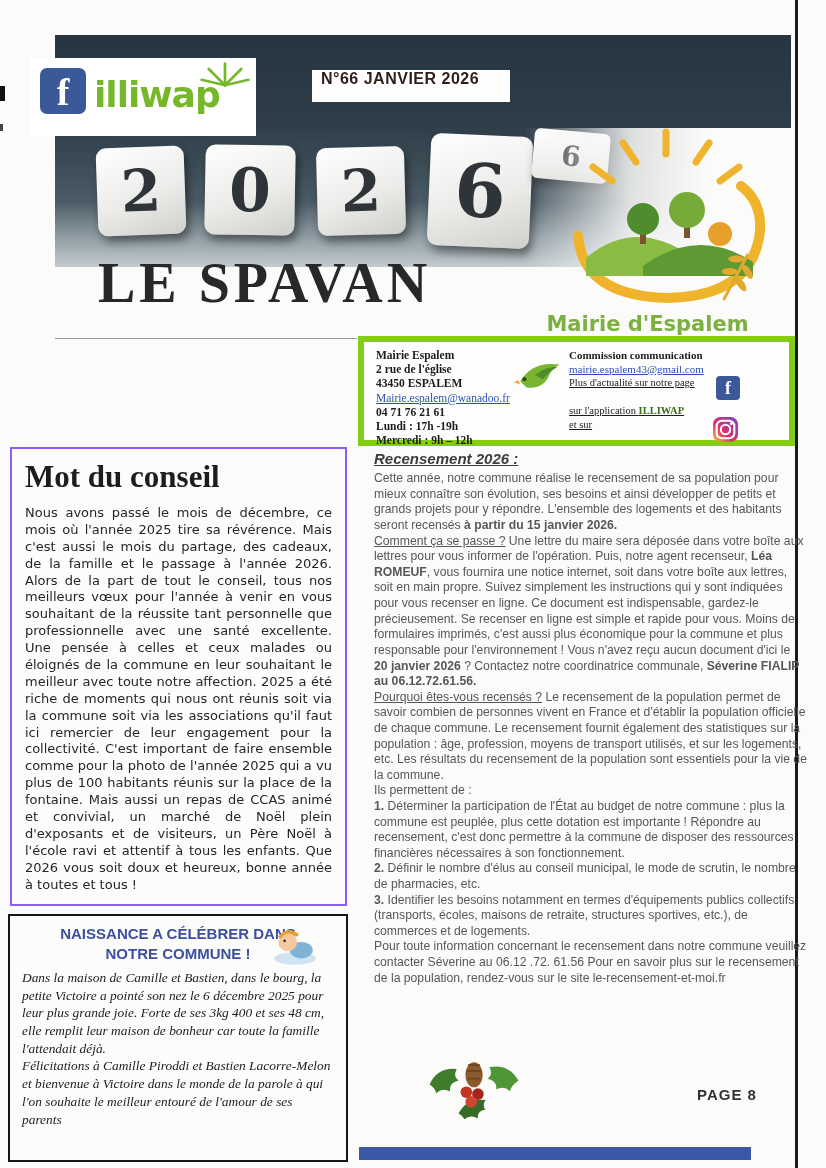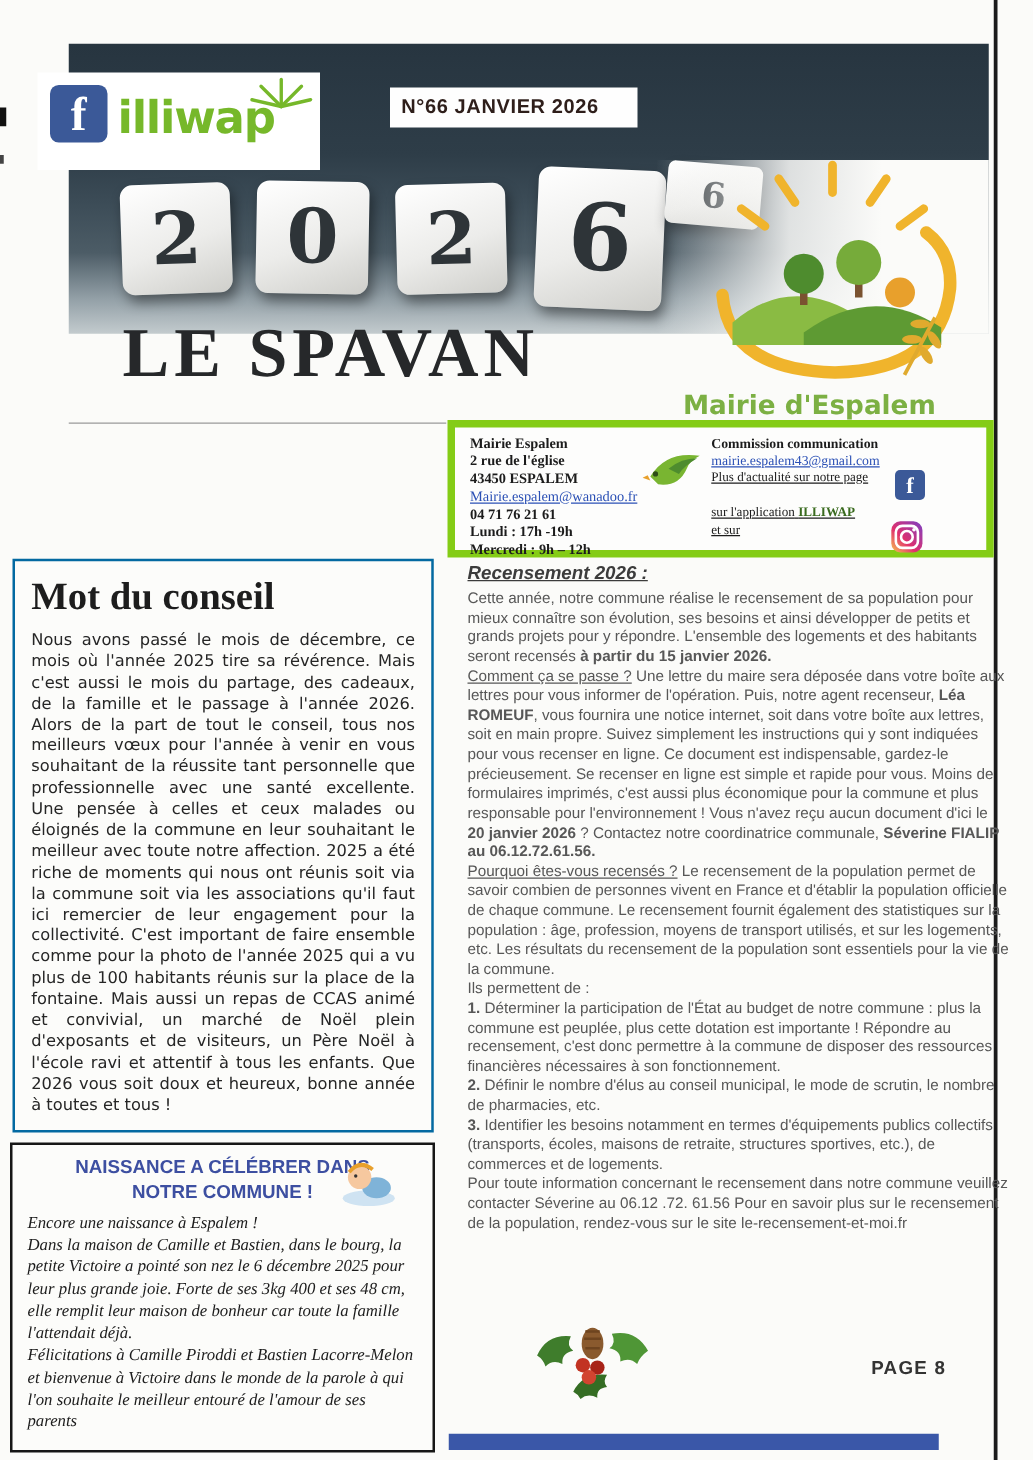--- a/index.html
+++ b/index.html
@@ -32,21 +32,21 @@
   .logo-panel { position:absolute; left:30px; top:58px; width:226px; height:78px; background:#ffffff; }
   .fb-big { position:absolute; left:10px; top:10px; width:46px; height:46px; border-radius:7px;
     background:var(--facebook-blue,#3b5998); color:#fff; font-family:"Liberation Serif", serif;
     font-weight:700; font-size:38px; text-align:center; line-height:48px; }
   .illiwap { position:absolute; left:64px; top:16px; }
   .illiwap-text { font-family:"DejaVu Sans", sans-serif; font-weight:800; font-size:36px;
     letter-spacing:-1px; color:var(--accent-green,#76b82a); }
   .illiwap-burst { position:absolute; left:104px; top:-14px; }
 
   .issue-chip { position:absolute; left:312px; top:70px; width:198px; height:32px; background:#fefefe;
-    display:flex; align-items:center; padding-left:9px; font-weight:700; font-size:16px;
+    display:flex; align-items:flex-start; padding-left:9px; font-weight:700; font-size:16px;
     letter-spacing:0.5px; color:#2e1e1a; }
 
   .sun-logo { position:absolute; left:548px; top:126px; width:240px; height:190px; }
   .brand-name { position:absolute; left:540px; top:312px; width:215px; text-align:center;
     font-family:"DejaVu Sans", sans-serif; font-weight:700; font-size:21px; color:var(--brand-green,#7cb043); }
 
   .paper-title { position:absolute; left:50px; top:255px; font-family:"Liberation Serif", serif;
     font-weight:700; font-size:56px; letter-spacing:4px; color:#26282a; line-height:1;margin-left:48px; }
   .rule-left { position:absolute; left:55px; top:338px; width:302px; height:1px; background:#9a9a9a; }
   .paper-subtitle { position:absolute; left:46px; top:370px; font-family:"Liberation Serif", serif;
@@ -66,21 +66,21 @@
   .app-line { margin-top:14px; }
   .appname { font-weight:700; color:#3a6b1f; }
   .bird { position:absolute; left:150px; top:12px; }
   .fb-small { position:absolute; left:352px; top:34px; width:24px; height:24px; border-radius:4px;
     background:var(--facebook-blue,#3b5998); color:#fff; font-family:"Liberation Serif", serif;
     font-weight:700; font-size:18px; text-align:center; line-height:25px; }
   .ig-icon { position:absolute; left:348px; top:74px; }
 
   
   .mot-box { position:absolute; left:10px; top:447px; width:337px; height:459px;
-    border:2px solid #0369a1; background:#fcfcfa; padding:8px 13px 0; overflow:hidden; }
+    border:2px solid #8b5cf6; background:#fcfcfa; padding:8px 13px 0; overflow:hidden; }
   .mot-box h3 { font-family:"Liberation Serif", serif; font-weight:700; font-size:31px;
     color:#1d1d1d; margin:2px 0 10px; }
   .mot-box p { font-family:"DejaVu Sans", sans-serif; font-size:13px; line-height:1.3;
     text-align:justify; color:#262626; }
 
   
   .naissance-box { position:absolute; left:8px; top:914px; width:340px; height:248px;
     border:2px solid #161616; background:#fcfcfa; padding:8px 12px; overflow:hidden; }
   .naissance-box h4 { width:252px; margin:0 auto 6px; text-align:center; font-weight:700;
     font-size:15px; line-height:1.3; color:var(--naissance-blue,#3d4fa1); }
@@ -232,21 +232,20 @@
 
   <section class="naissance-box">
     <svg class="baby" viewBox="0 0 48 40" width="50" height="42">
       <ellipse cx="24" cy="33" rx="20" ry="6" fill="#cfe3f2"></ellipse>
       <ellipse cx="30" cy="25" rx="11" ry="8" fill="#7fb3d8"></ellipse>
       <circle cx="17" cy="17" r="9" fill="#f6c89f"></circle>
       <path d="M9,13 Q17,3 27,11" fill="none" stroke="#e8a02c" stroke-width="3"></path>
       <circle cx="14" cy="16" r="1.3" fill="#333"></circle>
     </svg>
     <h4>NAISSANCE A CÉLÉBRER DANS NOTRE COMMUNE !</h4>
-    <p class="n-intro">Encore une naissance à Espalem !</p>
     <p>Dans la maison de Camille et Bastien, dans le bourg, la petite Victoire a pointé son nez le 6 décembre 2025 pour leur plus grande joie. Forte de ses 3kg 400 et ses 48 cm, elle remplit leur maison de bonheur car toute la famille l'attendait déjà.</p>
     <p>Félicitations à Camille Piroddi et Bastien Lacorre-Melon et bienvenue à Victoire dans le monde de la parole à qui l'on souhaite le meilleur entouré de l'amour de ses parents</p>
   </section>
 
   <section class="recensement">
     <h3 class="rec-title">Recensement 2026 :</h3>
     <p><span>Cette année, notre commune réalise le recensement de sa population pour mieux connaître son évolution, ses besoins et ainsi développer de petits et grands projets pour y répondre. L'ensemble des logements et des habitants seront recensés </span><span style="font-weight: 700;">à partir du 15 janvier 2026.</span></p>
     <p><span style="text-decoration: underline;">Comment ça se passe ?</span><span> Une lettre du maire sera déposée dans votre boîte aux lettres pour vous informer de l'opération. Puis, notre agent recenseur, </span><span style="font-weight: 700;">Léa ROMEUF</span><span>, vous fournira une notice internet, soit dans votre boîte aux lettres, soit en main propre. Suivez simplement les instructions qui y sont indiquées pour vous recenser en ligne. Ce document est indispensable, gardez-le précieusement. Se recenser en ligne est simple et rapide pour vous. Moins de formulaires imprimés, c'est aussi plus économique pour la commune et plus responsable pour l'environnement ! Vous n'avez reçu aucun document d'ici le </span><span style="font-weight: 700;">20 janvier 2026</span><span> ? Contactez notre coordinatrice communale, </span><span style="font-weight: 700;">Séverine FIALIP au 06.12.72.61.56.</span></p>
     <p><span style="text-decoration: underline;">Pourquoi êtes-vous recensés ?</span><span> Le recensement de la population permet de savoir combien de personnes vivent en France et d'établir la population officielle de chaque commune. Le recensement fournit également des statistiques sur la population : âge, profession, moyens de transport utilisés, et sur les logements, etc. Les résultats du recensement de la population sont essentiels pour la vie de la commune.</span></p>
     <p>Ils permettent de :</p>

